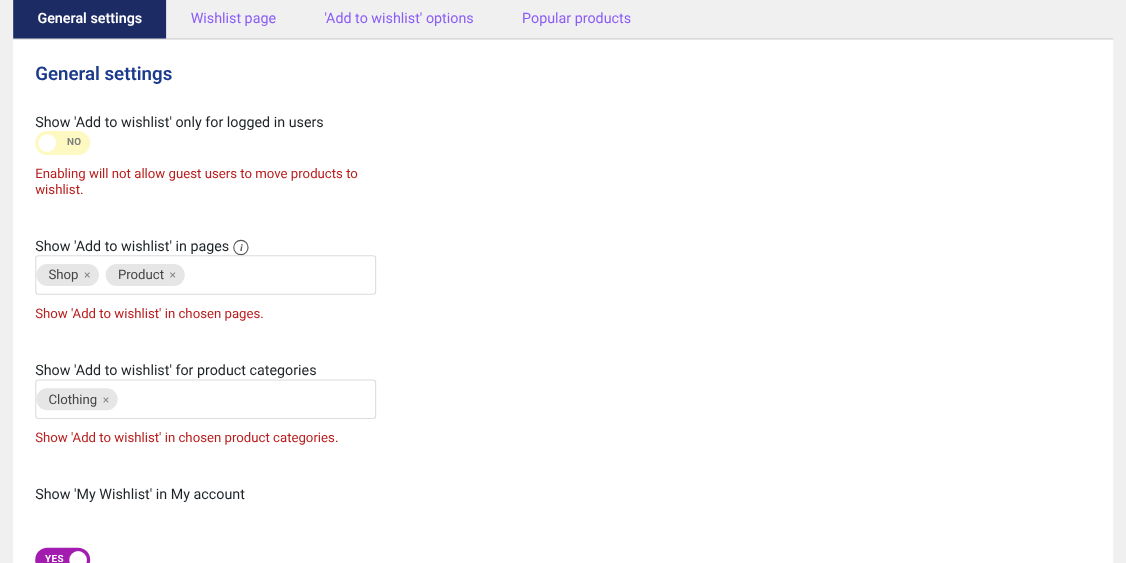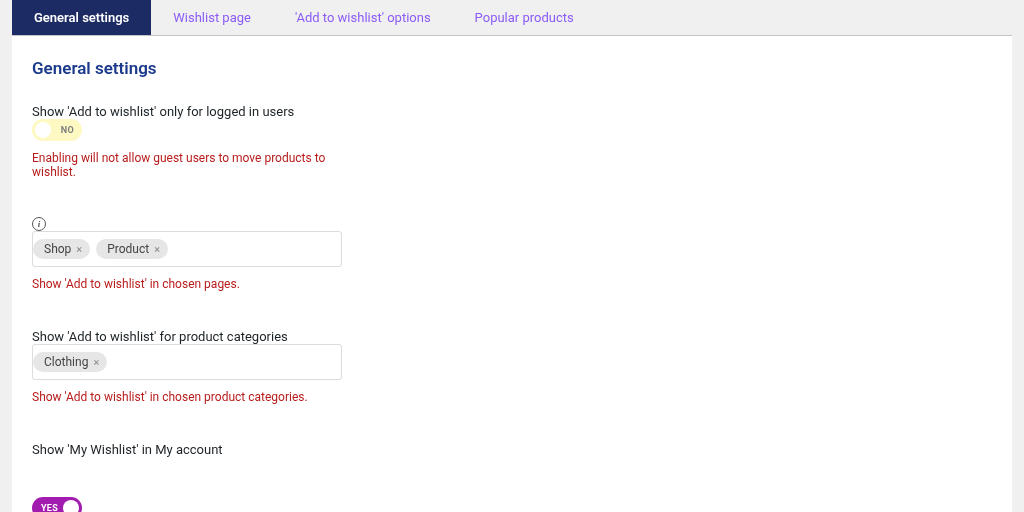--- a/index.html
+++ b/index.html
@@ -184,20 +184,21 @@
       <div class="control-col">
         <div class="toggle off">
           <span>NO</span>
         </div>
         <div class="help">Enabling will not allow guest users to move products to wishlist.</div>
       </div>
     </div>
 
     <div class="row">
       <div class="label-col">
+        <span>Show 'Add to wishlist' in pages</span>
         <span class="info-icon">i</span>
       </div>
       <div class="control-col">
         <div class="tag-input">
           <span class="tag">
             <span>Shop</span>
             <span class="tag-x">×</span>
           </span>
           <span class="tag">
             <span>Product</span>

